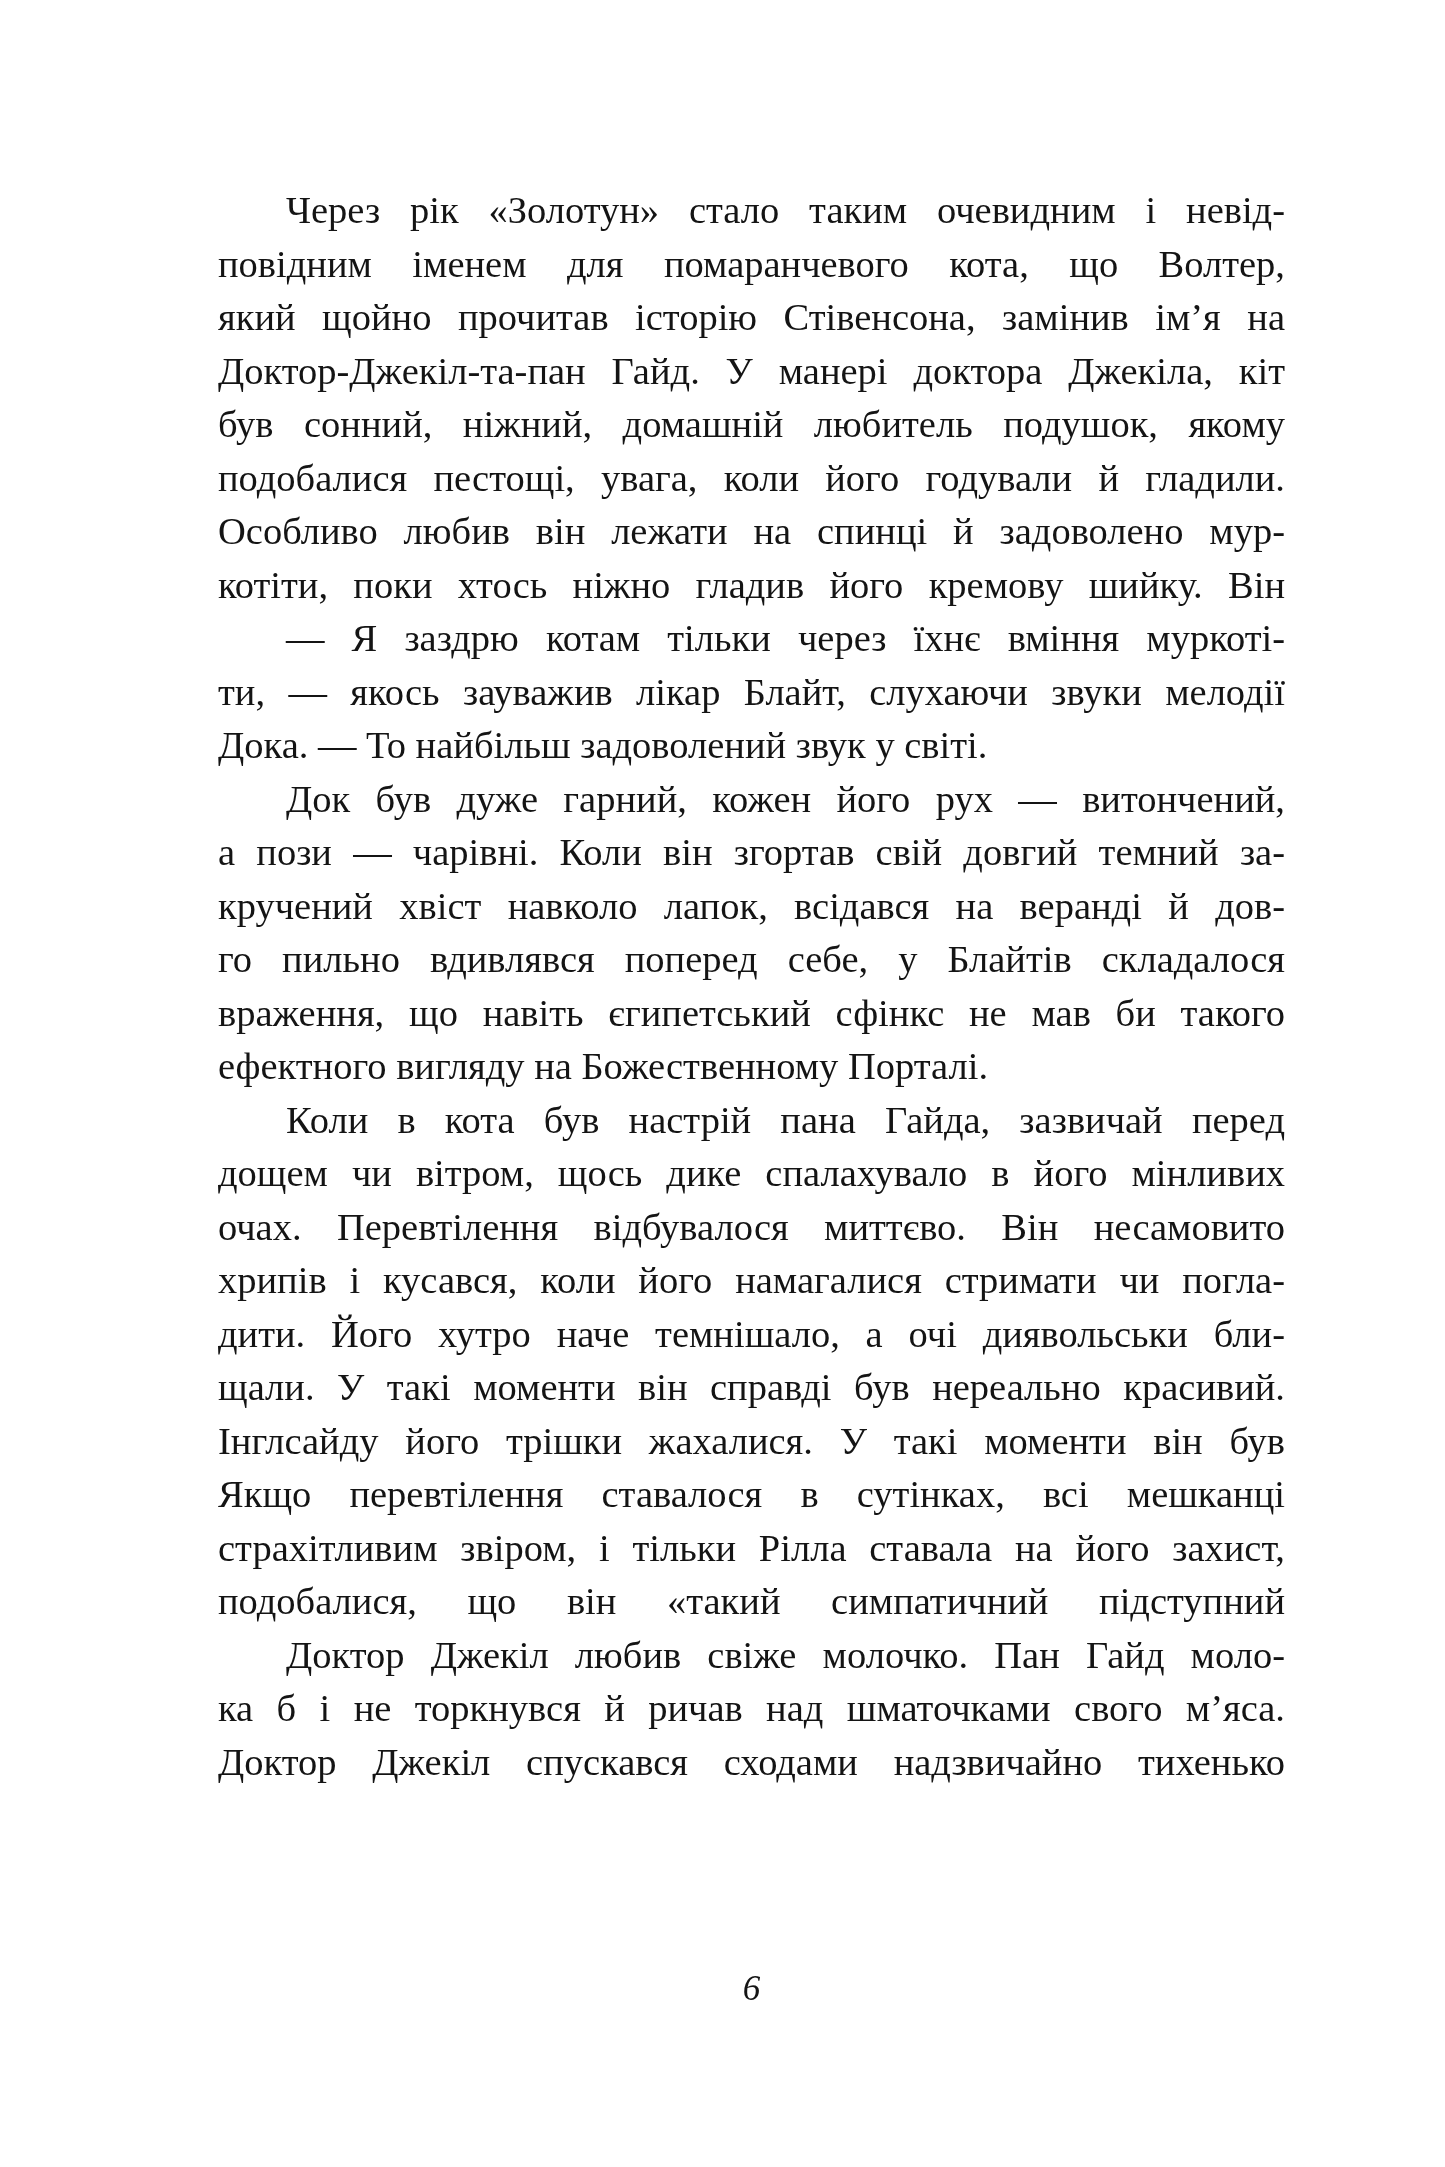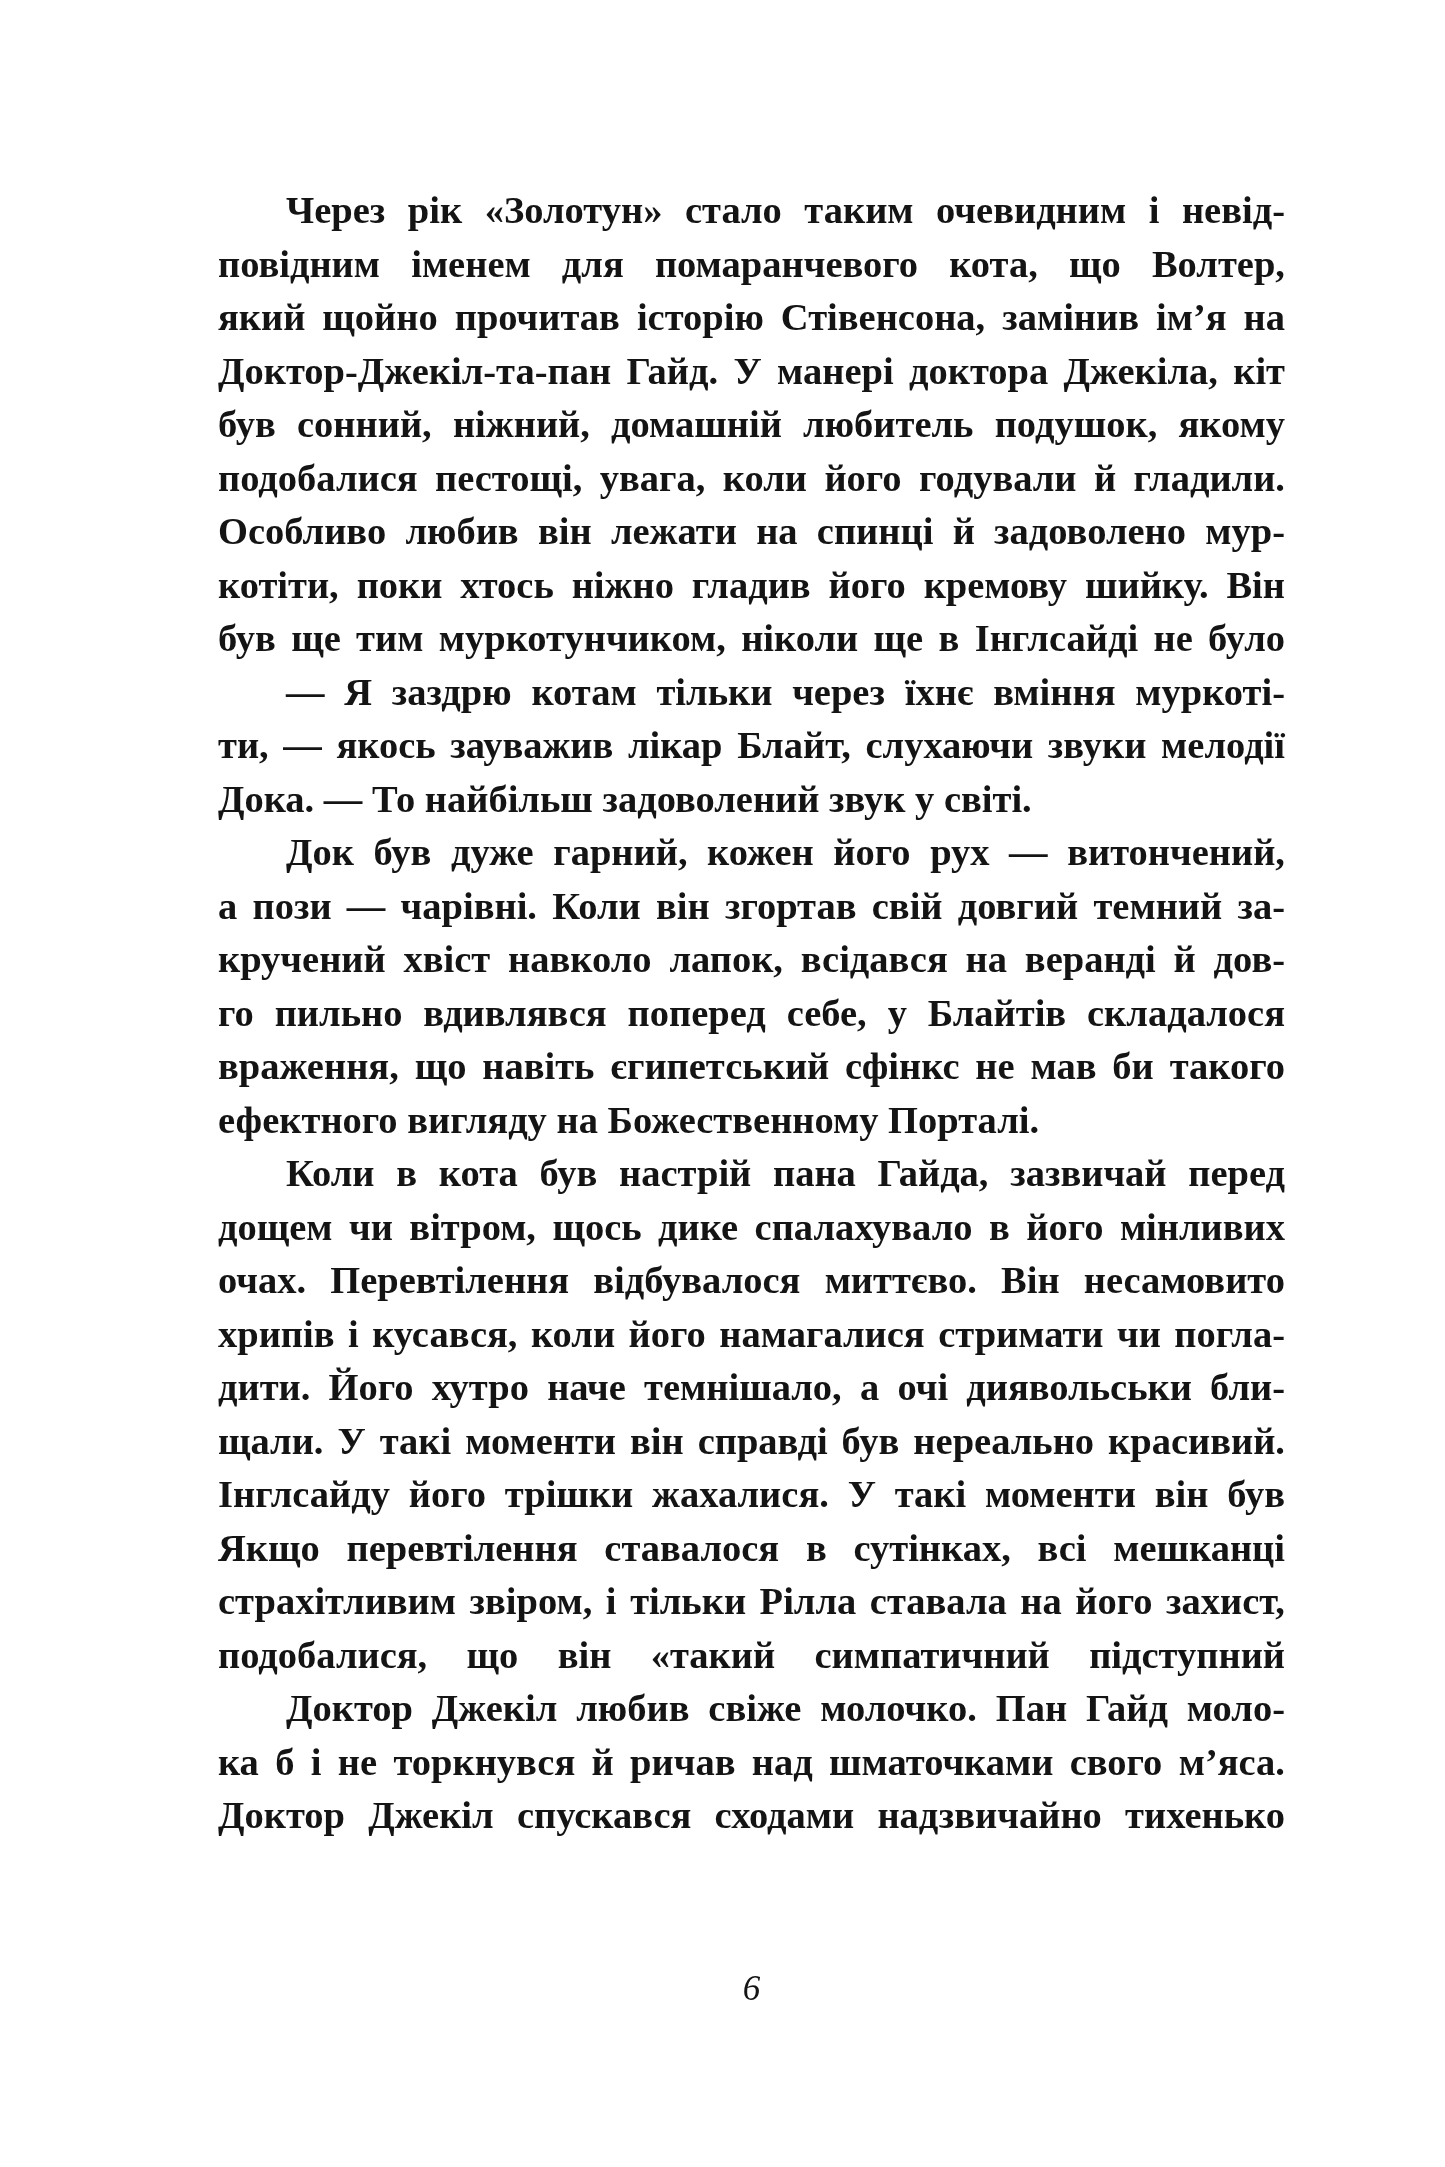--- a/index.html
+++ b/index.html
@@ -18,21 +18,20 @@
     top: 184px;
     width: 1067px;
     color: #141414;
     font-size: 38.5px;
     line-height: 53.5px;
     font-weight: normal;
   }
   .line {
     text-align: justify;
     text-align-last: justify;
-    font-weight: bold;
   }
   .line.final {
     text-align-last: left;
   }
   .line.indent {
     text-indent: 68px;
   }
   .page-number {
     position: absolute;
     left: 218px;
@@ -52,21 +51,20 @@
   <div class="text-block">
 
     <div class="line indent">Через рік «Золотун» стало таким очевидним і невід-</div>
     <div class="line">повідним іменем для помаранчевого кота, що Волтер,</div>
     <div class="line">який щойно прочитав історію Стівенсона, замінив ім’я на</div>
     <div class="line">Доктор-Джекіл-та-пан Гайд. У манері доктора Джекіла, кіт</div>
     <div class="line">був сонний, ніжний, домашній любитель подушок, якому</div>
     <div class="line">подобалися пестощі, увага, коли його годували й гладили.</div>
     <div class="line">Особливо любив він лежати на спинці й задоволено мур-</div>
     <div class="line">котіти, поки хтось ніжно гладив його кремову шийку. Він</div>
-    <div class="line">був ще тим муркотунчиком, ніколи ще в Інглсайді не було</div>
 
     <div class="line indent">— Я заздрю котам тільки через їхнє вміння муркоті-</div>
     <div class="line">ти, — якось зауважив лікар Блайт, слухаючи звуки мелодії</div>
     <div class="line final">Дока. — То найбільш задоволений звук у світі.</div>
 
     <div class="line indent">Док був дуже гарний, кожен його рух — витончений,</div>
     <div class="line">а пози — чарівні. Коли він згортав свій довгий темний за-</div>
     <div class="line">кручений хвіст навколо лапок, всідався на веранді й дов-</div>
     <div class="line">го пильно вдивлявся поперед себе, у Блайтів складалося</div>
     <div class="line">враження, що навіть єгипетський сфінкс не мав би такого</div>

